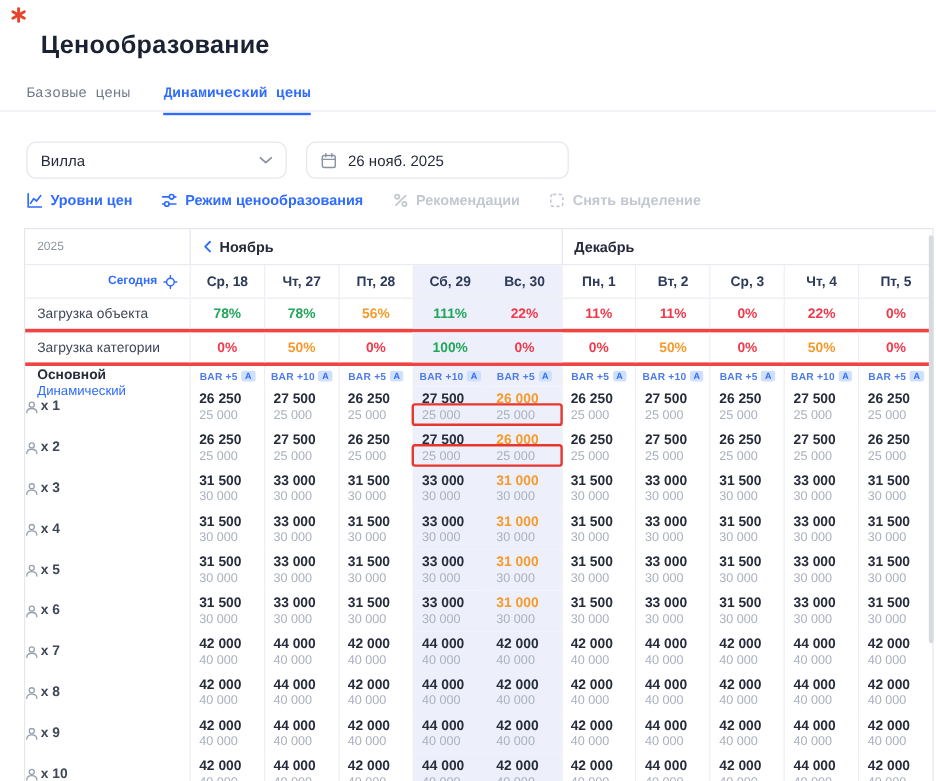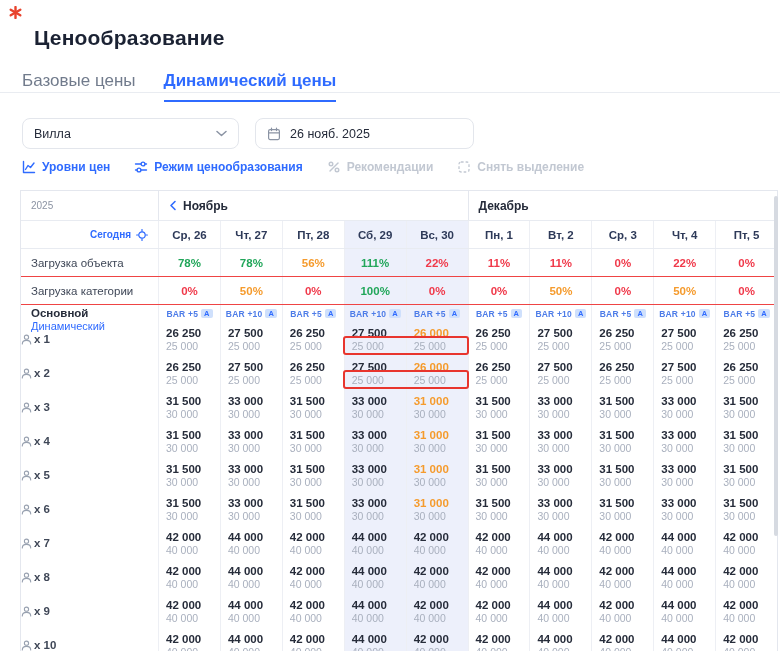--- a/index.html
+++ b/index.html
@@ -4,21 +4,21 @@
 <style>
   * { margin:0; padding:0; box-sizing:border-box; }
   html,body { background:#fff; font-family:"Liberation Sans", sans-serif; }
   .canvas { position:relative; width:780px; height:651px; overflow:hidden; background:#fff; }
 
   .favicon { position:absolute; left:9px; top:6px; }
 
   .page-title { position:absolute; left:34px; top:26px; font-size:21px; font-weight:700; color:#1b2233; letter-spacing:.2px; }
 
   .tabs { position:absolute; left:22px; top:71px; display:flex; gap:28px; z-index:2; }
-  .tab { font-size:17px; color:#717b8c; padding-bottom:9px; cursor:pointer; }
+  .tab { font-size:12px; color:#717b8c; padding-bottom:9px; cursor:pointer;font-family:Liberation Mono, monospace; }
   .tab.active { color:#2f6bff; font-weight:600; border-bottom:2px solid #2f6bff; }
   .tabs-rule { position:absolute; left:0; right:0; top:92px; height:1px; background:#e9ecf1; }
 
   .select-box, .date-box { position:absolute; top:118px; height:31px; border:1px solid #e3e6ec; border-radius:8px; display:flex; align-items:center; padding:0 11px; font-size:12.5px; color:#252b3a; background:#fff; cursor:pointer; }
   .select-box { left:22px; width:217px; }
   .select-box .chev { margin-left:auto; }
   .date-box { left:255px; width:219px; gap:9px; }
 
   .toolbar { position:absolute; left:22px; top:160px; display:flex; gap:24px; align-items:center; }
   .tool-btn { display:flex; align-items:center; gap:6px; font-size:12px; font-weight:600; cursor:pointer; }
@@ -31,21 +31,21 @@
   .left-cell { flex:0 0 137px; display:flex; align-items:center; }
 
   .months-row { height:30px; border-bottom:1px solid #e8ebf1; }
   .year { padding-left:10px; font-size:10px; color:#8b93a3; }
   .month-cell { flex:5; display:flex; align-items:center; gap:6px; padding-left:10px; border-left:1px solid #e4e7ee; font-size:12px; font-weight:700; color:#252b3a; }
 
   .days-row { height:28px; border-bottom:1px solid #e8ebf1; }
   .today-cell { justify-content:flex-end; padding-right:10px; gap:5px; color:#2f6bff; font-size:10px; font-weight:600; cursor:pointer; }
   .day-cell { flex:1; display:flex; align-items:center; justify-content:center; border-left:1px solid #edeff4; font-size:11.5px; font-weight:700; color:#2e3a59; cursor:pointer; }
 
-  .occ-row { height:28px; border-bottom:1px solid #ef4444; }
+  .occ-row { height:28px; border-bottom:3px solid #ef4444; }
   .occ-label { padding-left:10px; font-size:11.5px; color:#3f4757; }
   .occ-cell { flex:1; display:flex; align-items:center; justify-content:center; border-left:1px solid #edeff4; font-size:11.5px; font-weight:700; }
   .lv-green { color:#21a65a; } .lv-orange { color:#f59b2d; } .lv-red { color:#f0394a; }
 
   .bar-row { height:17px; }
   .rate-cell { overflow:visible; }
   .rate-block { position:absolute; left:10px; top:1px; z-index:4; line-height:1.25; white-space:nowrap; }
   .rate-name { font-size:11.5px; font-weight:600; color:#262c3a; }
   .rate-type { font-size:11px; color:#2f6bff; }
   .bar-cell { flex:1; display:flex; align-items:center; justify-content:center; gap:3px; border-left:1px solid #edeff4; }
@@ -168,21 +168,21 @@
         <svg width="12" height="12" viewBox="0 0 12 12">
           <g fill="none" stroke="#2f6bff" stroke-width="1.2" stroke-linecap="round">
             <circle cx="6" cy="6" r="3.2"></circle>
             <line x1="6" y1="0.6" x2="6" y2="2.2"></line>
             <line x1="6" y1="9.8" x2="6" y2="11.4"></line>
             <line x1="0.6" y1="6" x2="2.2" y2="6"></line>
             <line x1="9.8" y1="6" x2="11.4" y2="6"></line>
           </g>
         </svg>
       </div>
-    <div class="cell day-cell">Ср, 26</div>
+    <div class="cell day-cell">Ср, 18</div>
         <div class="cell day-cell">Чт, 27</div>
         <div class="cell day-cell">Пт, 28</div>
         <div class="cell day-cell sel">Сб, 29</div>
         <div class="cell day-cell sel">Вс, 30</div>
         <div class="cell day-cell">Пн, 1</div>
         <div class="cell day-cell">Вт, 2</div>
         <div class="cell day-cell">Ср, 3</div>
         <div class="cell day-cell">Чт, 4</div>
         <div class="cell day-cell">Пт, 5</div>
       </div>

